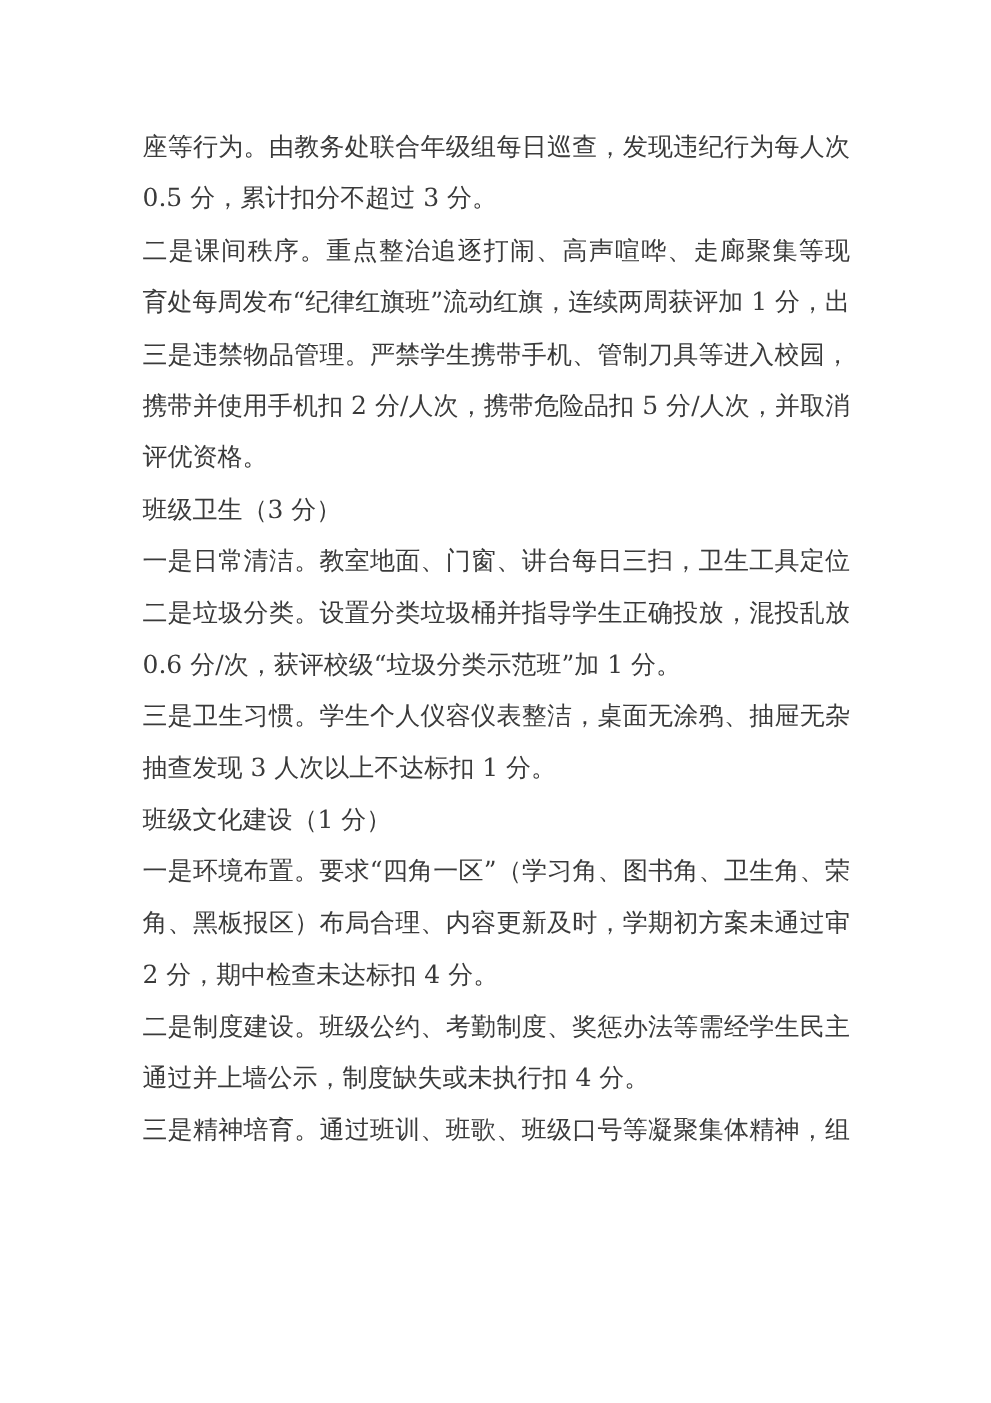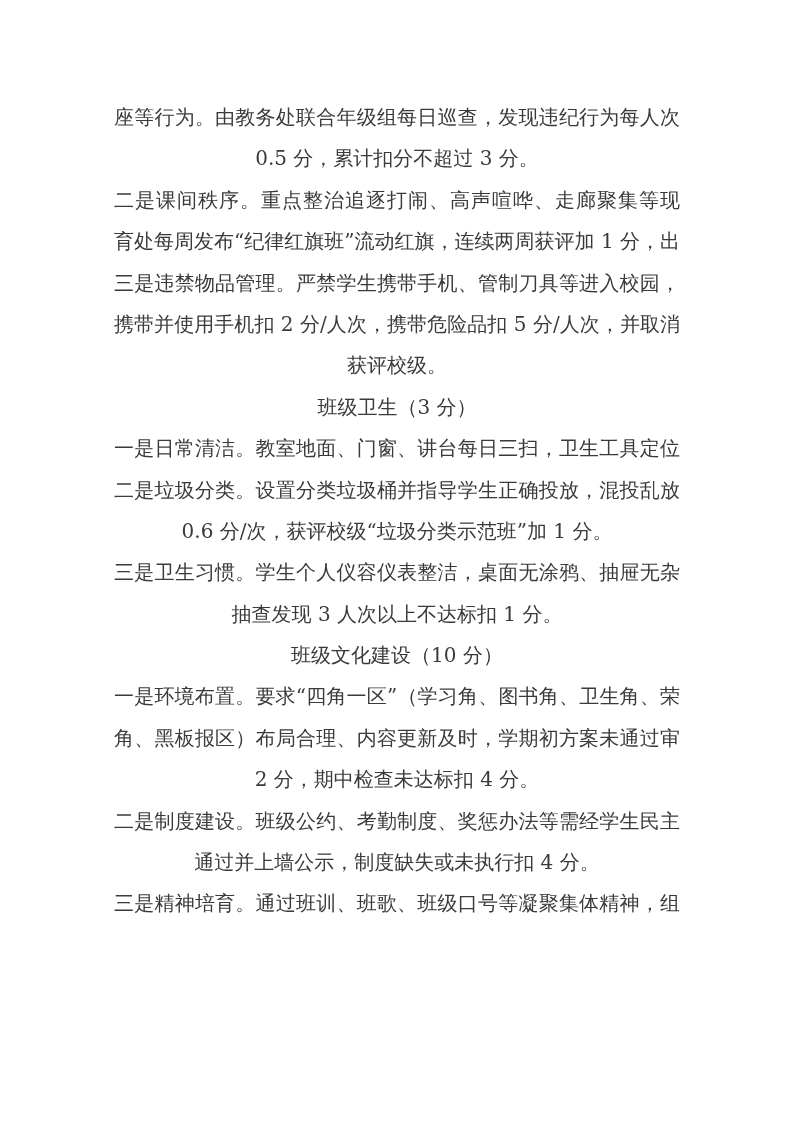--- a/index.html
+++ b/index.html
@@ -23,21 +23,21 @@
     font-size: 20px;
     color: #3a3a3a;
   }
   .para {
     margin: 0;
     padding: 0;
   }
   .line {
     height: 41.4px;
     line-height: 41.4px;
-    text-align: center;
+    text-align: left;
     white-space: normal;
     overflow: hidden;
   }
   .line.just {
     text-align: justify;
     text-align-last: justify;
   }
 </style>
 </head>
 <body>
@@ -48,38 +48,38 @@
         <div class="line just">座等行为。由教务处联合年级组每日巡查，发现违纪行为每人次扣</div>
         <div class="line">0.5 分，累计扣分不超过 3 分。</div>
       </div>
       <div class="para">
         <div class="line just">二是课间秩序。重点整治追逐打闹、高声喧哗、走廊聚集等现象，德</div>
         <div class="line just">育处每周发布“纪律红旗班”流动红旗，连续两周获评加 1 分，出现</div>
       </div>
       <div class="para">
         <div class="line just">三是违禁物品管理。严禁学生携带手机、管制刀具等进入校园，发现</div>
         <div class="line just">携带并使用手机扣 2 分/人次，携带危险品扣 5 分/人次，并取消当月</div>
-        <div class="line">获评校级。</div>
+        <div class="line">评优资格。</div>
       </div>
       <div class="para">
         <div class="line">班级卫生（3 分）</div>
       </div>
       <div class="para">
         <div class="line just">一是日常清洁。教室地面、门窗、讲台每日三扫，卫生工具定位摆放，</div>
       </div>
       <div class="para">
         <div class="line just">二是垃圾分类。设置分类垃圾桶并指导学生正确投放，混投乱放扣</div>
         <div class="line">0.6 分/次，获评校级“垃圾分类示范班”加 1 分。</div>
       </div>
       <div class="para">
         <div class="line just">三是卫生习惯。学生个人仪容仪表整洁，桌面无涂鸦、抽屉无杂物，</div>
         <div class="line">抽查发现 3 人次以上不达标扣 1 分。</div>
       </div>
       <div class="para">
-        <div class="line">班级文化建设（10 分）</div>
+        <div class="line">班级文化建设（1 分）</div>
       </div>
       <div class="para">
         <div class="line just">一是环境布置。要求“四角一区”（学习角、图书角、卫生角、荣誉</div>
         <div class="line just">角、黑板报区）布局合理、内容更新及时，学期初方案未通过审核扣</div>
         <div class="line">2 分，期中检查未达标扣 4 分。</div>
       </div>
       <div class="para">
         <div class="line just">二是制度建设。班级公约、考勤制度、奖惩办法等需经学生民主讨论</div>
         <div class="line">通过并上墙公示，制度缺失或未执行扣 4 分。</div>
       </div>

